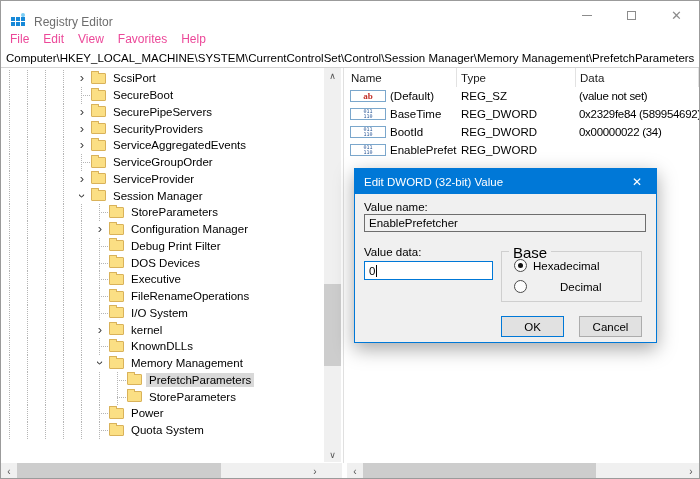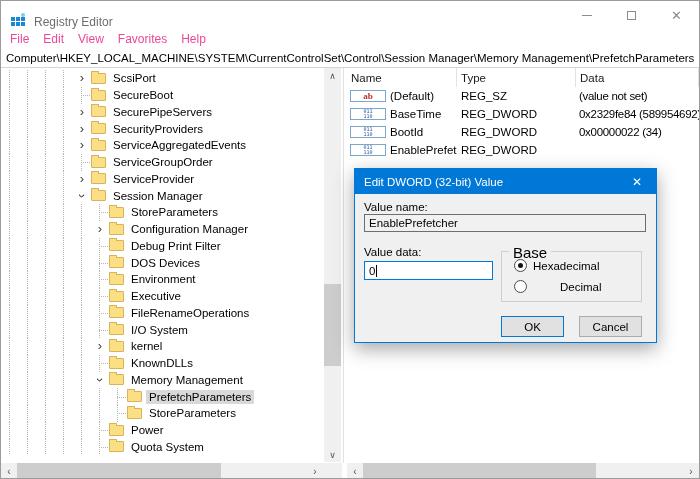--- a/index.html
+++ b/index.html
@@ -286,30 +286,20 @@
         </div>
         <div class="tree-row">
           <span class="guide"></span>
           <span class="guide"></span>
           <span class="guide"></span>
           <span class="guide"></span>
           <span class="guide"></span>
           <span class="expander leaf"></span>
           <span class="folder"></span>
           <span class="tlabel">DOS Devices</span>
-        </div>
-        <div class="tree-row">
-          <span class="guide"></span>
-          <span class="guide"></span>
-          <span class="guide"></span>
-          <span class="guide"></span>
-          <span class="guide"></span>
-          <span class="expander leaf"></span>
-          <span class="folder"></span>
-          <span class="tlabel">Environment</span>
         </div>
         <div class="tree-row">
           <span class="guide"></span>
           <span class="guide"></span>
           <span class="guide"></span>
           <span class="guide"></span>
           <span class="guide"></span>
           <span class="expander leaf"></span>
           <span class="folder"></span>
           <span class="tlabel">Executive</span>

